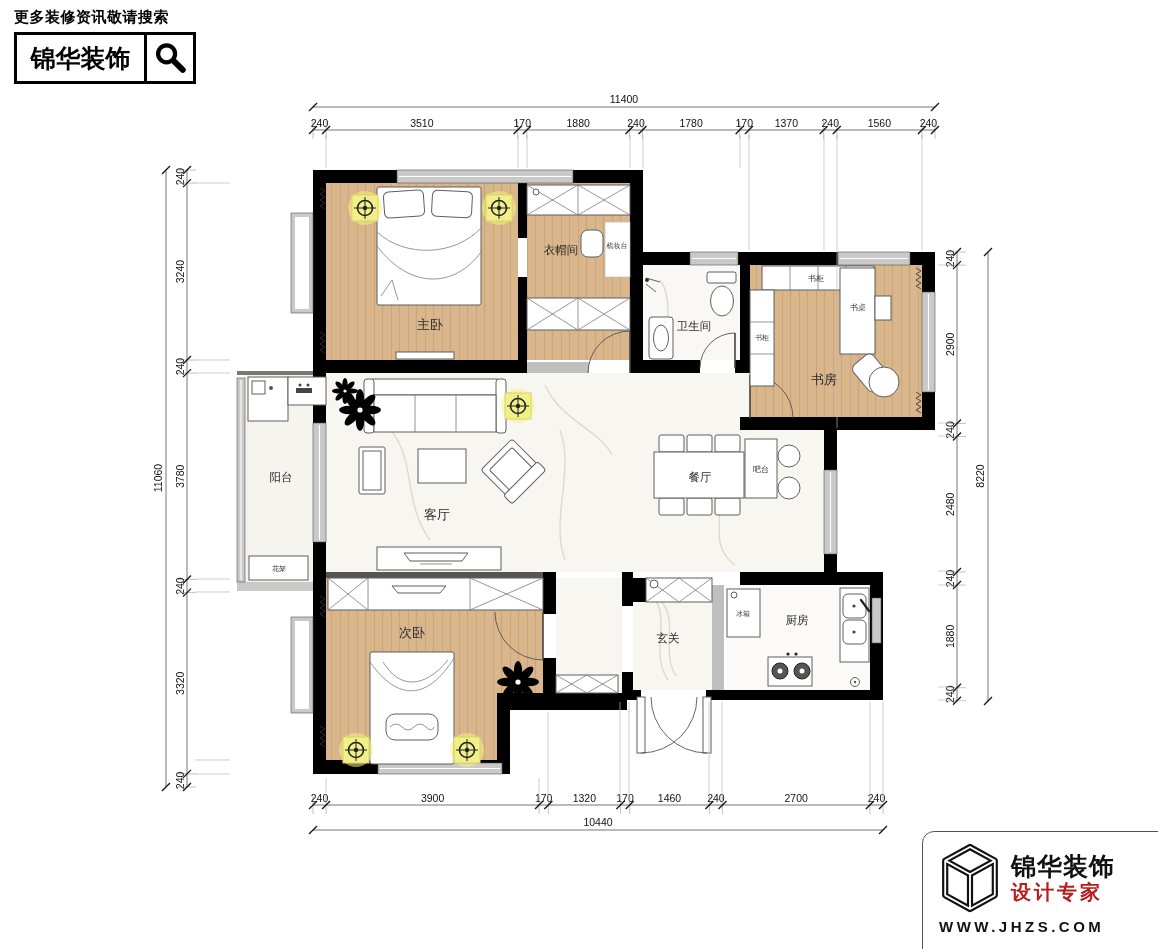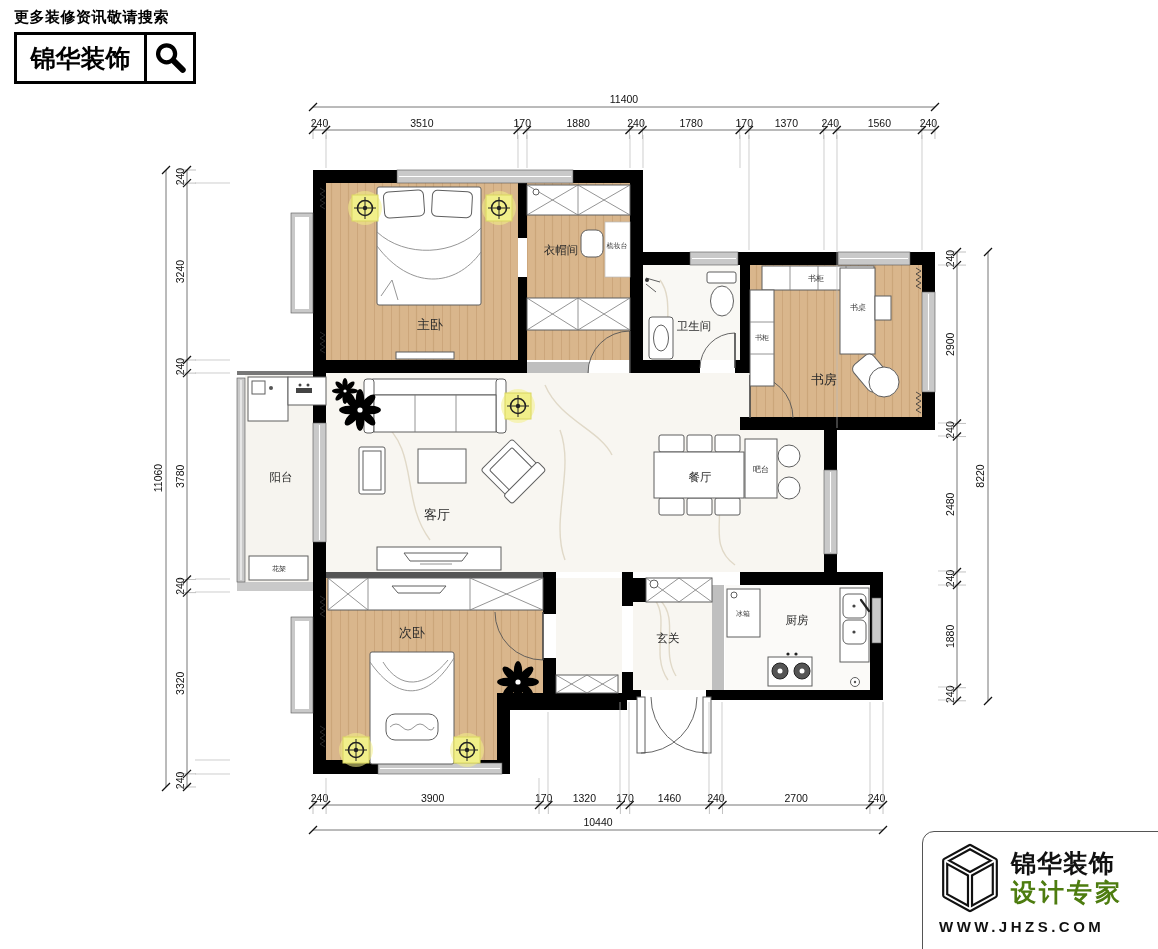--- a/index.html
+++ b/index.html
@@ -8,21 +8,21 @@
   .hdr{position:absolute;left:14px;top:8px;z-index:5;}
   .hdr .note{font-size:15px;font-weight:bold;color:#000;letter-spacing:.5px;}
   .brandbox{margin-top:5px;width:176px;height:46px;border:3px solid #000;display:flex;align-items:stretch;background:#fff;}
   .brandbox .bn{flex:1;display:flex;align-items:center;justify-content:center;font-size:25px;font-weight:bold;color:#000;}
   .brandbox .sicon{width:46px;border-left:3px solid #000;display:flex;align-items:center;justify-content:center;}
   
   .ftr{position:absolute;right:-12px;bottom:-12px;width:248px;height:130px;border:1.5px solid #555;border-radius:12px;box-sizing:border-box;padding:10px 14px 10px 16px;background:#fff;z-index:5;}
   .ftr .row{display:flex;align-items:center;gap:10px;}
   .ftr .col{display:flex;flex-direction:column;line-height:1.15;}
   .ftr .fb{font-size:25px;font-weight:bold;color:#111;letter-spacing:1px;}
-  .ftr .ft{font-size:25px;font-weight:bold;color:#4d7c0f;letter-spacing:3px;}
+  .ftr .ft{font-size:20px;font-weight:bold;color:#b91c1c;letter-spacing:3px;}
   .ftr .fu{font-size:15px;font-weight:bold;color:#111;letter-spacing:3.5px;margin-top:4px;}
   
   .wall{fill:#000;}
   .wallg{fill:#bfbfbf;}
   .win{fill:#c9c9c9;stroke:#555;stroke-width:.6;}
   .winln{stroke:#fff;stroke-width:1.1;}
   .fr{fill:#fff;stroke:#5f5f5f;stroke-width:1;}
   .frn{fill:none;stroke:#5f5f5f;stroke-width:1;}
   .xln{stroke:#7a7a7a;stroke-width:.8;}
   .crv{fill:none;stroke:#8a8a8a;stroke-width:.9;}

